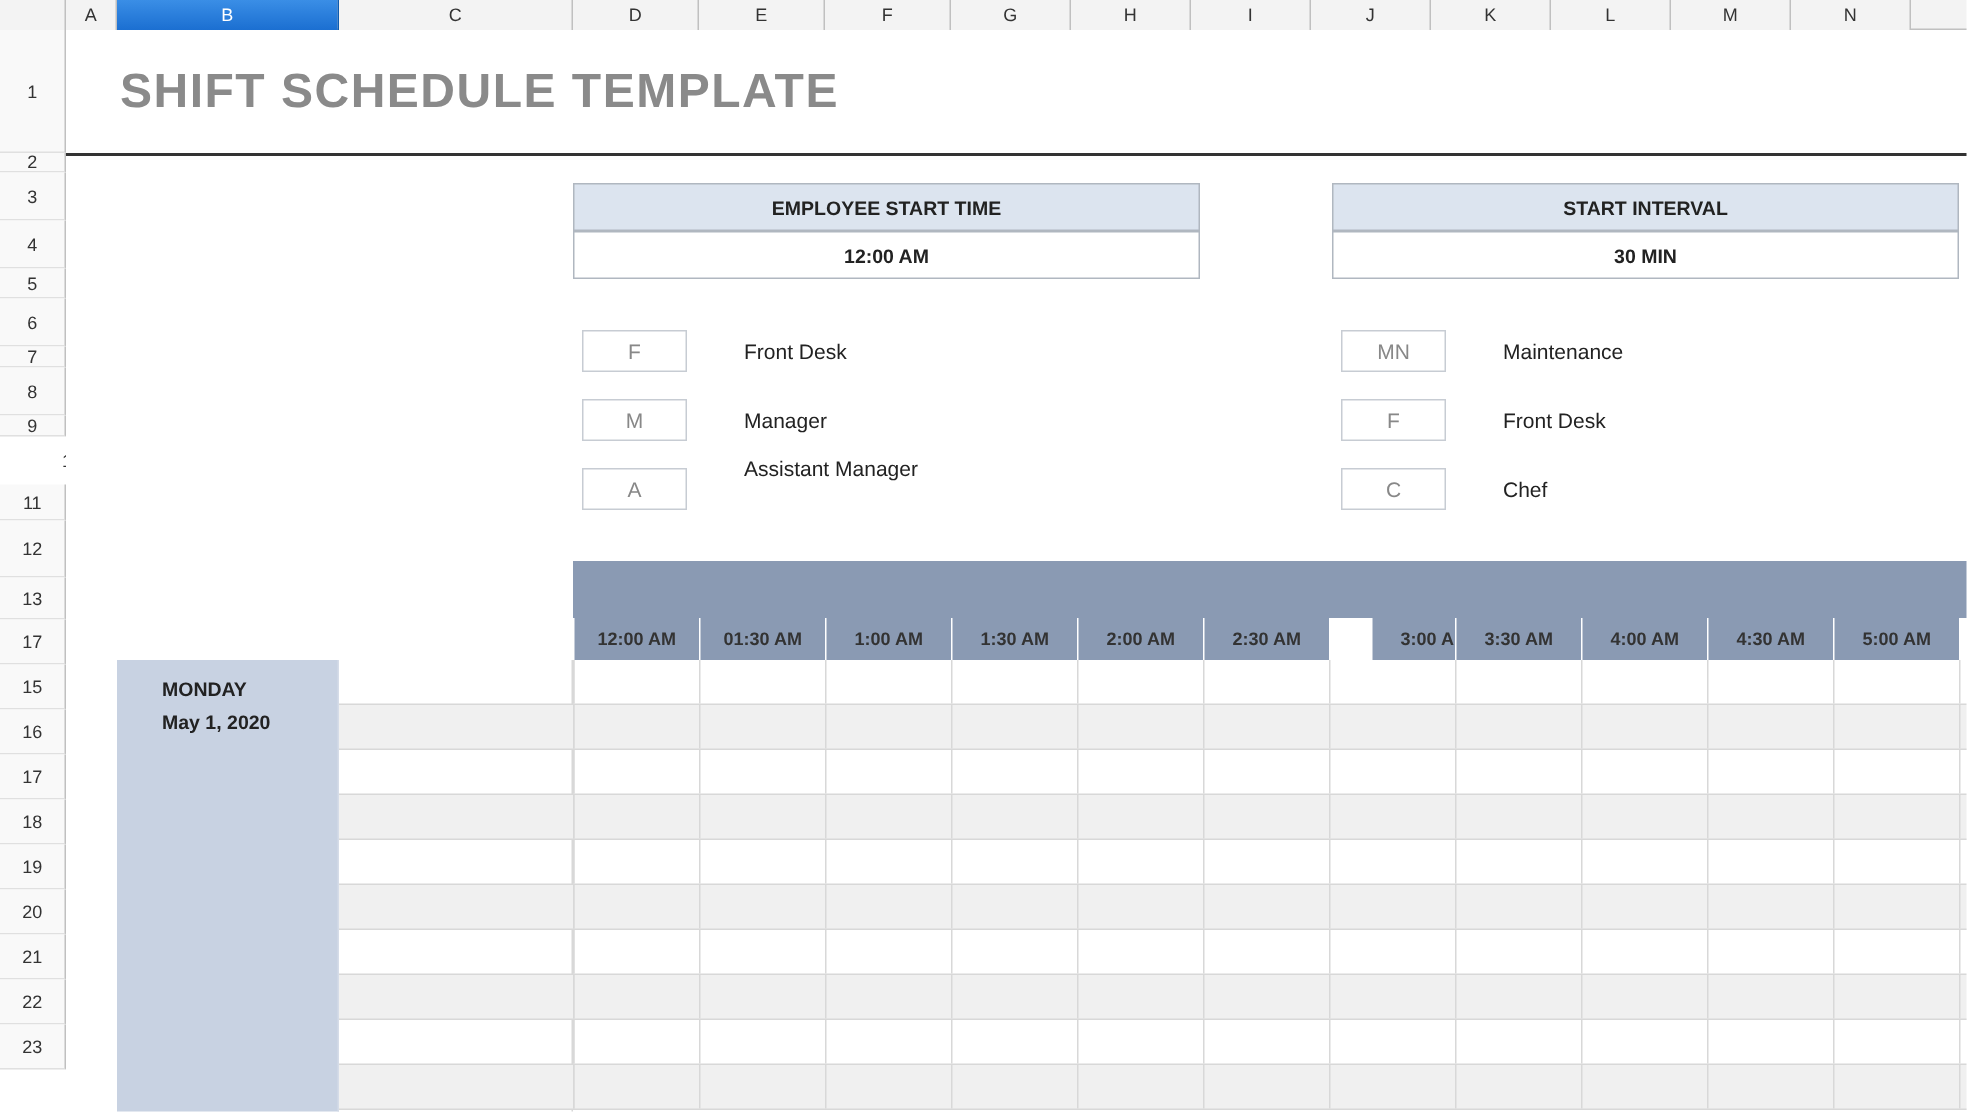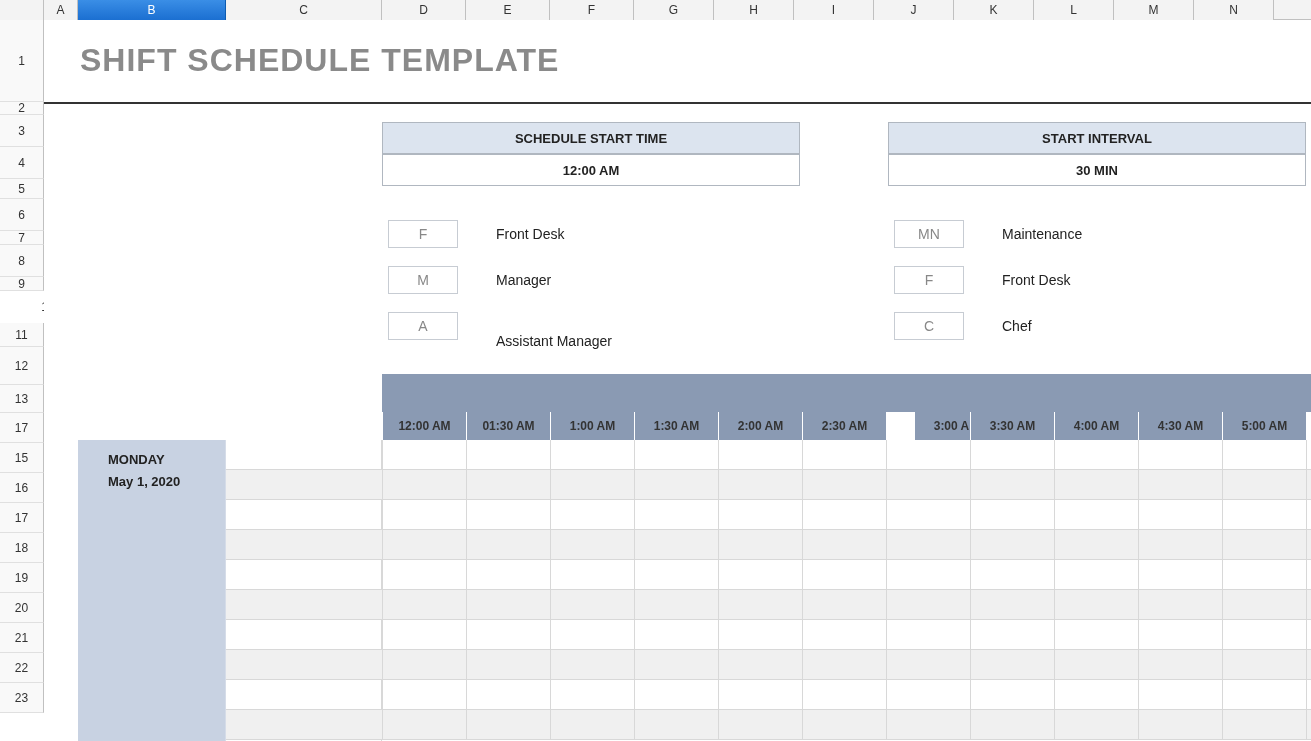--- a/index.html
+++ b/index.html
@@ -218,32 +218,32 @@
       <div class="row-h" style="height: 30px;">20</div>
       <div class="row-h" style="height: 30px;">21</div>
       <div class="row-h" style="height: 30px;">22</div>
       <div class="row-h" style="height: 30px;">23</div>
     </div>
 
   <div class="canvas">
     <div class="title">SHIFT SCHEDULE TEMPLATE</div>
     <div class="hr"></div>
 
-    <div class="header-box" style="left:338px; top:102px; width:418px; height:32px;">SCHEDULE START TIME</div>
+    <div class="header-box" style="left:338px; top:102px; width:418px; height:32px;">EMPLOYEE START TIME</div>
     <div class="value-box" style="left:338px; top:134px; width:418px; height:32px;">12:00 AM</div>
 
     <div class="header-box" style="left:844px; top:102px; width:418px; height:32px;">START INTERVAL</div>
     <div class="value-box" style="left:844px; top:134px; width:418px; height:32px;">30 MIN</div>
 
     <div class="legend-code" style="left:344px; top:200px;">F</div>
     <div class="legend-label" style="left:452px; top:206px;">Front Desk</div>
     <div class="legend-code" style="left:344px; top:246px;">M</div>
     <div class="legend-label" style="left:452px; top:252px;">Manager</div>
     <div class="legend-code" style="left:344px; top:292px;">A</div>
-    <div class="legend-label" style="left:452px; top:313px;">Assistant Manager</div>
+    <div class="legend-label" style="left:452px; top:284px;">Assistant Manager</div>
 
     <div class="legend-code" style="left:850px; top:200px;">MN</div>
     <div class="legend-label" style="left:958px; top:206px;">Maintenance</div>
     <div class="legend-code" style="left:850px; top:246px;">F</div>
     <div class="legend-label" style="left:958px; top:252px;">Front Desk</div>
     <div class="legend-code" style="left:850px; top:292px;">C</div>
     <div class="legend-label" style="left:958px; top:298px;">Chef</div>
 
     <div class="time-head-bar" style="left:338px; top:354px; right:0; height:38px;"></div>
     <div id="timeHeads">

